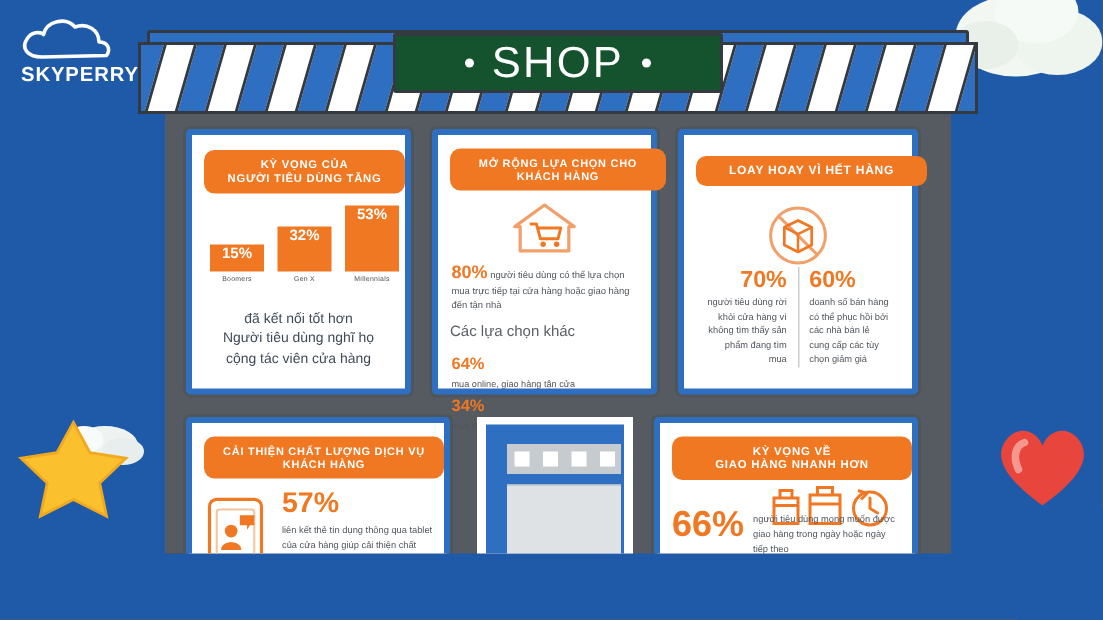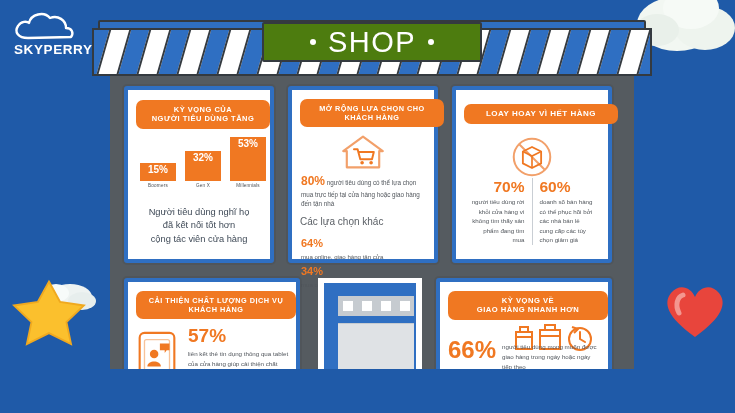--- a/index.html
+++ b/index.html
@@ -53,21 +53,21 @@
     overflow:hidden;
   }
   .stripe{
     position:absolute;top:-6px;width:22px;height:62px;background:#ffffff;
     border-left:2px solid #343a40;border-right:2px solid #343a40;
     box-sizing:border-box;transform:skewX(-16deg);
   }
   
   .shop-sign{
     position:absolute;left:170px;top:2px;width:220px;height:40px;
-    background:#4d7c0f;border:2px solid #343a40;box-sizing:border-box;
+    background:#14532d;border:2px solid #343a40;box-sizing:border-box;
     display:flex;align-items:center;justify-content:center;gap:12px;z-index:4;
     border-radius:2px;
   }
   .shop-sign .txt{
     color:#ffffff;font-size:29px;font-weight:400;letter-spacing:1.5px;line-height:1;
   }
   .dot{width:6px;height:6px;border-radius:50%;background:#ffffff;display:inline-block;}
 
   
   .card{
@@ -247,22 +247,22 @@
             <div class="bar" style="height:30px;">32%</div>
             <div class="bar-label">Gen X</div>
           </div>
           <div class="bar-col" style="left:92px;width:36px;">
             <div class="bar" style="height:44px;">53%</div>
             <div class="bar-label">Millennials</div>
           </div>
         </div>
 
         <div class="card1-foot">
+          <div>đã kết nối tốt hơn</div>
           <div>Người tiêu dùng nghĩ họ</div>
-          <div>đã kết nối tốt hơn</div>
           <div>cộng tác viên cửa hàng</div>
         </div>
       </div>
     </div>
 
     <div class="card" id="card2">
       <div class="card-inner">
         <div class="badge">
           <div>MỞ RỘNG LỰA CHỌN CHO</div>
           <div>KHÁCH HÀNG</div>

